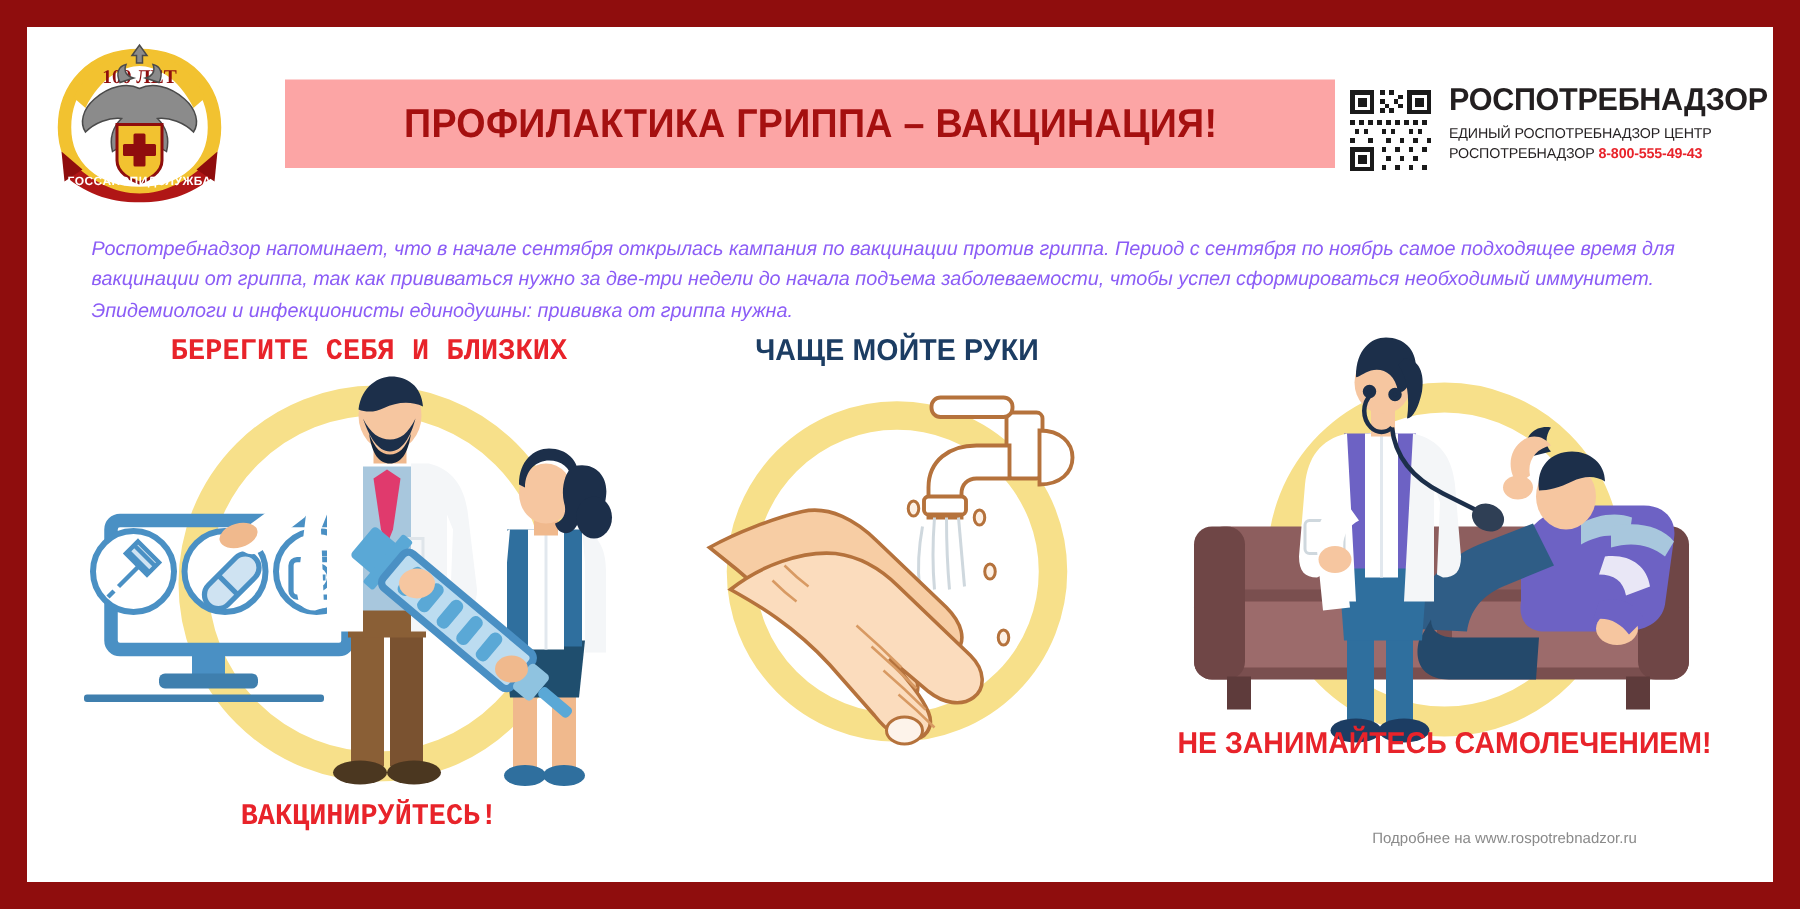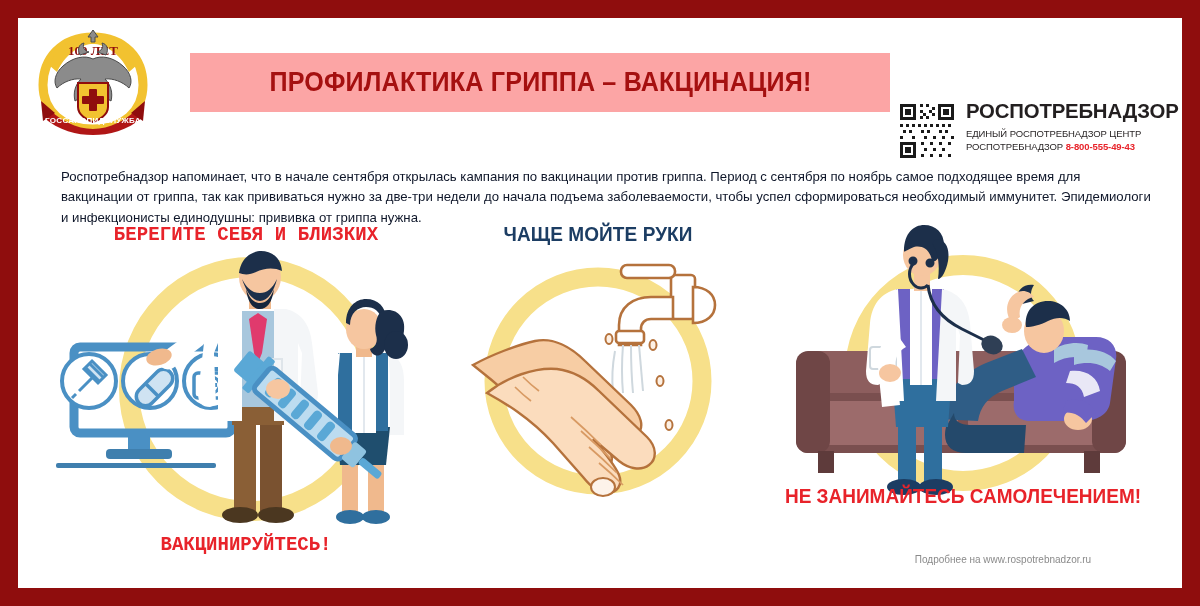--- a/index.html
+++ b/index.html
@@ -22,35 +22,35 @@
   .header{position:absolute;left:0;top:0;width:1164px;height:120px;}
   .logo{position:absolute;left:15px;top:7px;width:120px;height:110px;}
   .banner{
     position:absolute;left:172px;top:35px;width:700px;height:59px;
     background:#fca5a5;display:flex;align-items:center;justify-content:center;
   }
   .banner-title{
     color:#a51010;font-size:27px;font-weight:bold;letter-spacing:.2px;
     transform:scaleX(.93);transform-origin:center;white-space:nowrap;
   }
-  .qrblock{position:absolute;left:880px;top:38px;width:275px;height:80px;margin-top:44px;}
+  .qrblock{position:absolute;left:880px;top:38px;width:275px;height:80px;}
   .qr{position:absolute;left:0;top:2px;width:58px;height:58px;}
   .qr-text{position:absolute;left:68px;top:0;width:210px;}
   .rpn-name{
     font-size:21px;font-weight:bold;color:#231f20;letter-spacing:-.2px;
     transform:scaleX(.97);transform-origin:left;white-space:nowrap;line-height:1;
     margin-bottom:7px;
   }
   .rpn-sub{font-size:9.5px;color:#231f20;line-height:1.35;white-space:nowrap;letter-spacing:-.1px;}
   .rpn-phone{color:#e8232a;font-weight:bold;}
 
   
   .intro{
-    position:absolute;left:43px;top:149px;width:1090px;
-    font-size:13.2px;line-height:1.55;color:#0f172a;text-align:left;
+    position:absolute;left:43px;top:138px;width:1090px;
+    font-size:13.2px;line-height:1.55;color:#8b5cf6;text-align:left;font-style:italic;
   }
 
   
   .panel{position:absolute;top:205px;height:345px;}
   .p1{left:28px;width:400px;font-family:Liberation Mono, monospace;}
   .p2{left:440px;width:280px;}
   .p3{left:740px;width:410px;}
 
   .head{
     position:absolute;top:0;width:100%;text-align:center;

